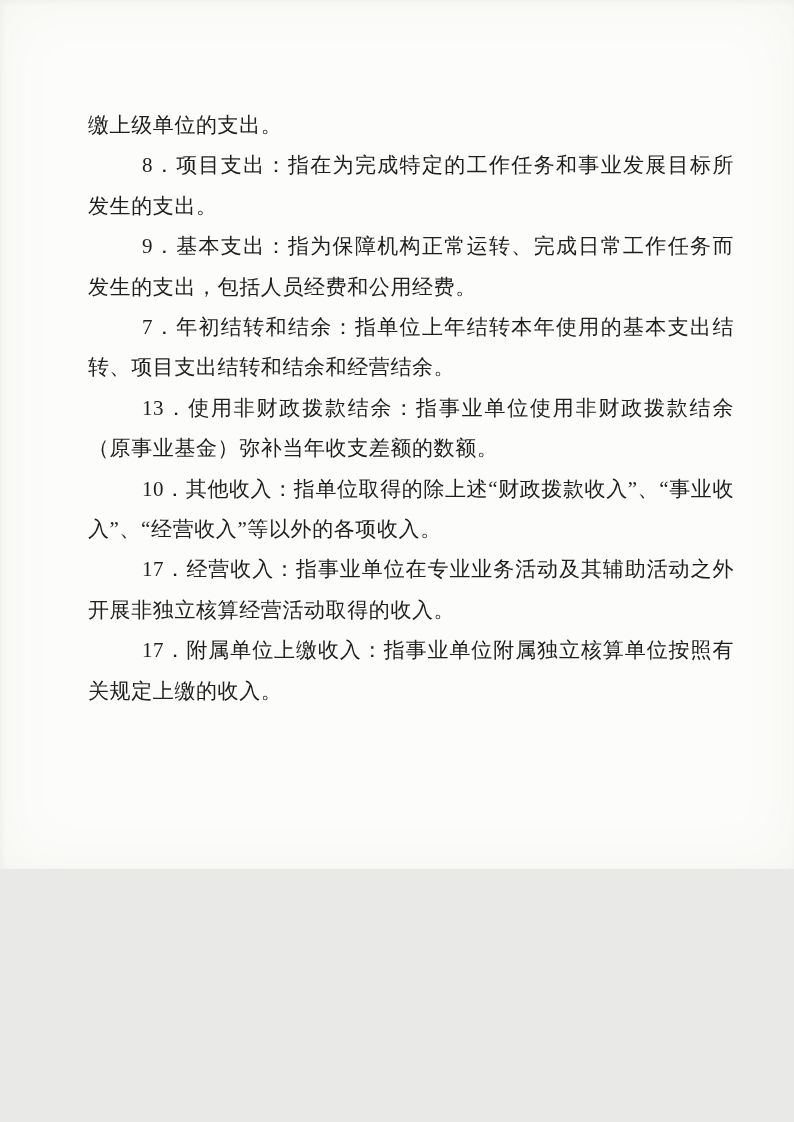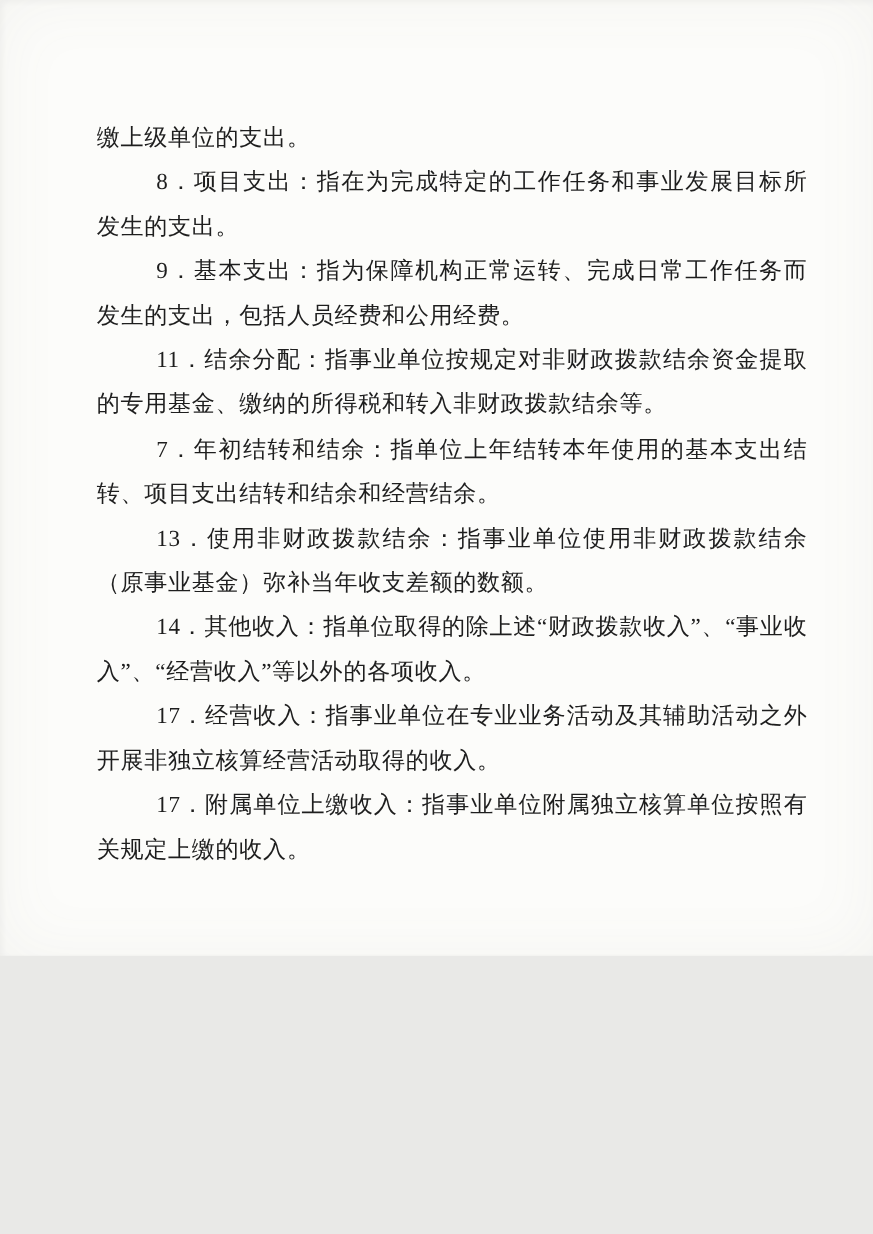--- a/index.html
+++ b/index.html
@@ -50,21 +50,20 @@
   }
 </style>
 </head>
 <body>
 
 <div class="page">
   <div class="content">
     <p class="para">缴上级单位的支出。</p>
     <p class="para indent">8．项目支出：指在为完成特定的工作任务和事业发展目标所发生的支出。</p>
     <p class="para indent">9．基本支出：指为保障机构正常运转、完成日常工作任务而发生的支出，包括人员经费和公用经费。</p>
-    <p class="para indent">11．结余分配：指事业单位按规定对非财政拨款结余资金提取的专用基金、缴纳的所得税和转入非财政拨款结余等。</p>
     <p class="para indent">7．年初结转和结余：指单位上年结转本年使用的基本支出结转、项目支出结转和结余和经营结余。</p>
     <p class="para indent">13．使用非财政拨款结余：指事业单位使用非财政拨款结余（原事业基金）弥补当年收支差额的数额。</p>
-    <p class="para indent">14．其他收入：指单位取得的除上述“财政拨款收入”、“事业收入”、“经营收入”等以外的各项收入。</p>
+    <p class="para indent">10．其他收入：指单位取得的除上述“财政拨款收入”、“事业收入”、“经营收入”等以外的各项收入。</p>
     <p class="para indent">17．经营收入：指事业单位在专业业务活动及其辅助活动之外开展非独立核算经营活动取得的收入。</p>
     <p class="para indent">17．附属单位上缴收入：指事业单位附属独立核算单位按照有关规定上缴的收入。</p>
   </div>
   <div class="page-footer">- 18 -</div>
 </div>
 
 </body></html>

